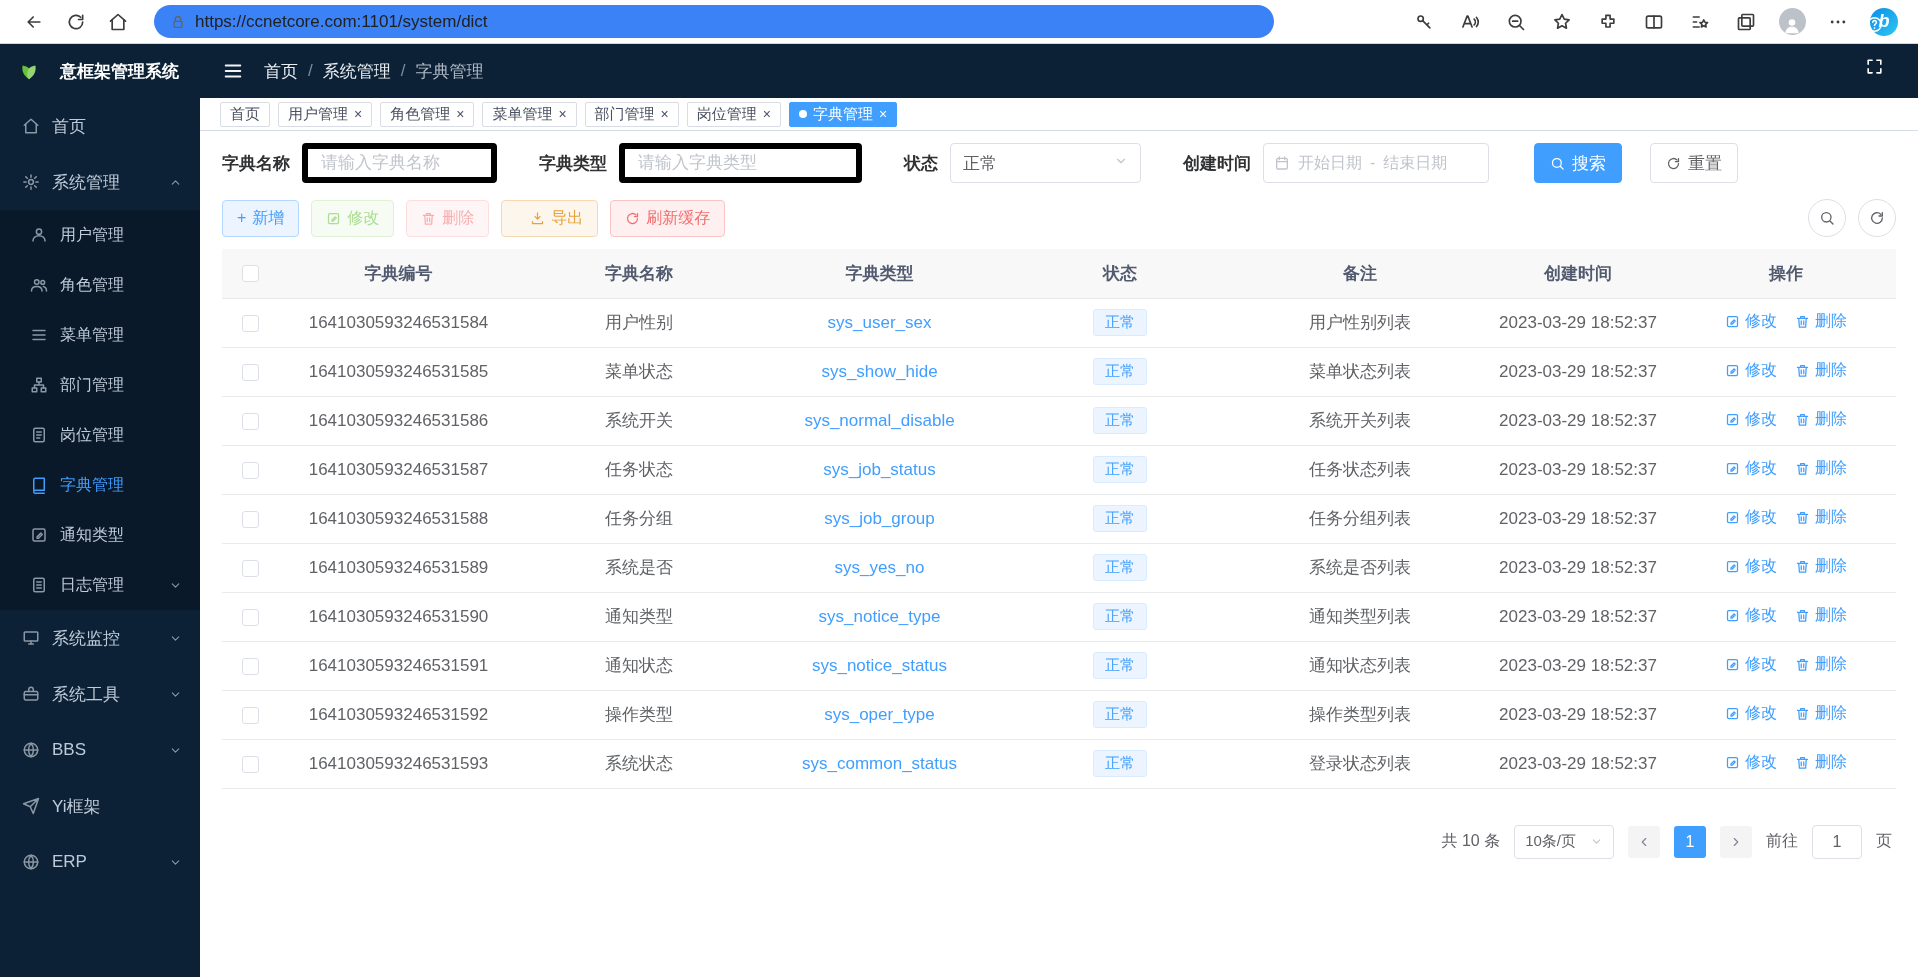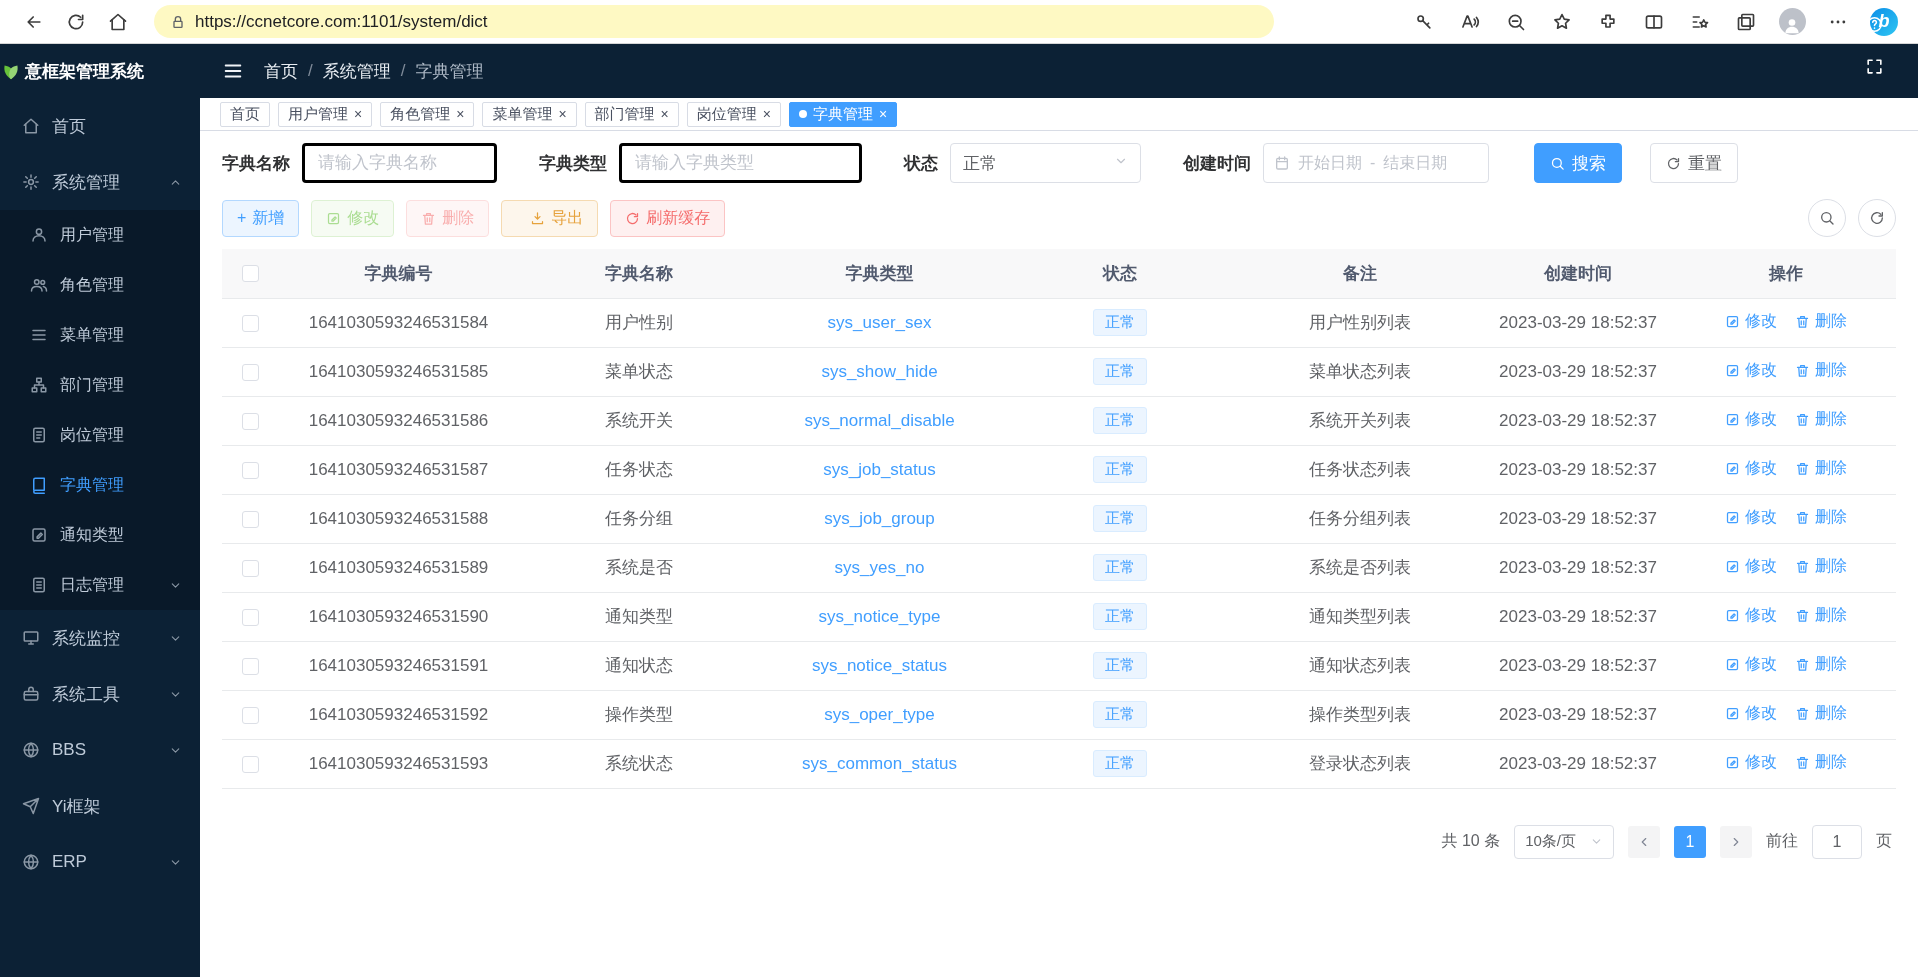--- a/index.html
+++ b/index.html
@@ -4,34 +4,34 @@
 <style>
   * { margin:0; padding:0; box-sizing:border-box; }
   html,body { width:1918px; height:977px; overflow:hidden; background:#fff;
     font-family:"Liberation Sans","DejaVu Sans",sans-serif; }
   svg.s { fill:none; stroke:currentColor; stroke-width:2; stroke-linecap:round; stroke-linejoin:round; }
 
   
   .browser { height:44px; background:#fff; border-bottom:1px solid #d6d6d6; display:flex; align-items:center; padding:0 16px; gap:6px; }
   .ibtn { width:36px; height:36px; border-radius:6px; display:flex; align-items:center; justify-content:center; color:#3c3c3c; cursor:pointer; flex:0 0 auto; }
   .ibtn svg { width:20px; height:20px; }
-  .urlbar { margin-left:12px; width:1120px; height:33px; background:#fef9c3; border-radius:17px; display:flex; align-items:center; padding:0 16px; gap:9px; color:#5f6368; cursor:text; }
+  .urlbar { margin-left:12px; width:1120px; height:33px; background:#3b82f6; border-radius:17px; display:flex; align-items:center; padding:0 16px; gap:9px; color:#5f6368; cursor:text; }
   .urlbar svg { width:16px; height:16px; }
   .url-text { font-size:17px; color:#202124; }
   .b-right { margin-left:auto; display:flex; align-items:center; gap:10px; }
   .avatar { width:27px; height:27px; border-radius:50%; background:#bdc1c9; display:flex; align-items:flex-end; justify-content:center; overflow:hidden; color:#fff; }
   .avatar svg { width:20px; height:20px; }
   .bing { width:28px; height:28px; border-radius:50%; background:linear-gradient(135deg,#0b8ee8,#2fc6f2); color:#fff; font-weight:bold; font-style:italic; font-size:18px; display:flex; align-items:center; justify-content:center; }
 
   
   .app { display:flex; height:933px; }
 
   
   .sidebar { width:200px; flex:0 0 200px; background:#0c2135; color:#bfcbd9; overflow:hidden; }
-  .logo { height:54px; display:flex; align-items:center; gap:3px; }
+  .logo { height:54px; display:flex; align-items:center; gap:20px; padding-left:18px; }
   .logo-text { color:#fff; font-size:17px; font-weight:bold; white-space:nowrap; }
   .menu-item { height:56px; display:flex; align-items:center; gap:12px; padding:0 18px 0 22px; font-size:17px; cursor:pointer; white-space:nowrap; }
   .submenu { background:#091929; }
   .submenu .menu-item { height:50px; padding-left:30px; font-size:16px; }
   .menu-item .mi { width:18px; height:18px; flex:0 0 18px; color:#8a97a5; }
   .menu-item .mlabel { color:#bfcbd9; }
   .menu-item .chev { width:13px; height:13px; margin-left:auto; color:#8a97a5; }
   .menu-item.active .mlabel, .menu-item.active .mi { color:#409eff; }
 
   
@@ -59,21 +59,21 @@
   .tab.active { background:#409eff; border-color:#409eff; color:#fff; }
   .tab.active .dot { display:inline-block; }
 
   
   .content { flex:1; padding:12px 22px 0 22px; background:#fff; overflow:hidden; }
 
   
   .filters { display:flex; align-items:center; height:40px; }
   .f-group { display:flex; align-items:center; margin-right:42px; }
   .f-label { font-size:17px; font-weight:700; color:#303133; margin-right:12px; white-space:nowrap; }
-  .f-input { height:40px; border:3px solid #000000; border-radius:4px; padding:0 13px; font-size:17px; color:#606266; background:#fff; outline:none; font-family:Liberation Sans, sans-serif; }
+  .f-input { height:40px; border:6px solid #000000; border-radius:4px; padding:0 13px; font-size:17px; color:#606266; background:#fff; outline:none; font-family:Liberation Sans, sans-serif; }
   .f-input::placeholder { color:#c0c4cc; }
   .w195 { width:195px; } .w243 { width:243px; }
   .f-select { width:191px; height:40px; border:1px solid #dcdfe6; border-radius:4px; padding:0 12px; display:flex; align-items:center; font-size:17px; color:#606266; cursor:pointer; }
   .f-select .sel-caret { margin-left:auto; color:#c0c4cc; }
   .f-select svg { width:14px; height:14px; }
   .f-range { width:226px; height:40px; border:1px solid #dcdfe6; border-radius:4px; display:flex; align-items:center; gap:8px; padding:0 10px; color:#c0c4cc; font-size:16px; cursor:pointer; }
   .f-range svg { width:16px; height:16px; }
   .btn { height:40px; border-radius:4px; font-size:17px; display:inline-flex; align-items:center; gap:7px; padding:0 15px; cursor:pointer; font-family:inherit; }
   .btn svg { width:15px; height:15px; }
   .btn-primary { background:#409eff; border:1px solid #409eff; color:#fff; }

